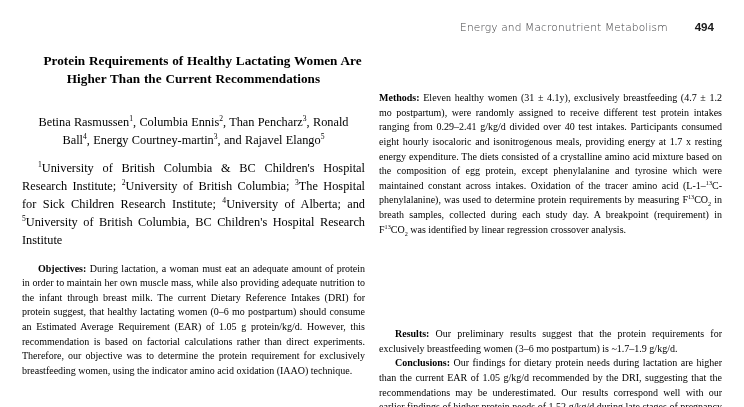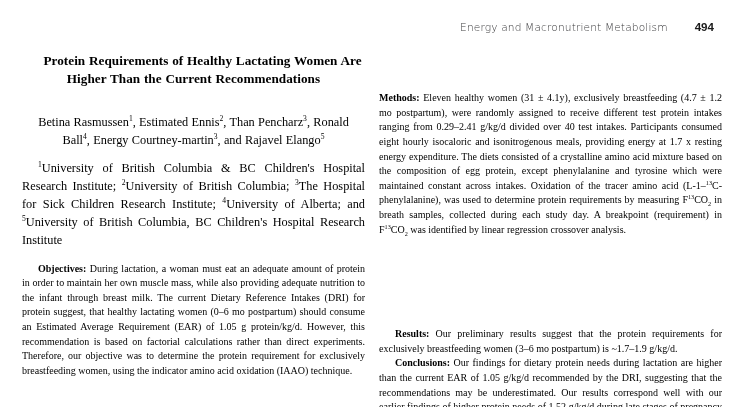--- a/index.html
+++ b/index.html
@@ -130,21 +130,21 @@
   </div>
 
   <div class="columns">
 
     <div class="col">
 
       <h1 class="title">Protein Requirements of Healthy Lactating Women Are Higher Than the Current Recommendations</h1>
 
       <div class="authors">
         <span>Betina Rasmussen</span><sup>1</sup>,
-        <span>Estimated Ennis</span><sup>2</sup>,
+        <span>Columbia Ennis</span><sup>2</sup>,
         <span>Than Pencharz</span><sup>3</sup>,
         <span>Ronald Ball</span><sup>4</sup>,
         <span>Energy Courtney-martin</span><sup>3</sup>, and
         <span>Rajavel Elango</span><sup>5</sup>
       </div>
 
       <div class="affiliations"><sup>1</sup><span>University of British Columbia &amp; BC Children's Hospital Research Institute;</span> <sup>2</sup><span>University of British Columbia;</span> <sup>3</sup><span>The Hospital for Sick Children Research Institute;</span> <sup>4</sup><span>University of Alberta; and</span> <sup>5</sup><span>University of British Columbia, BC Children's Hospital Research Institute</span></div>
 
       <p class="para"><span class="runin">Objectives:</span> <span>During lactation, a woman must eat an adequate amount of protein in order to maintain her own muscle mass, while also providing adequate nutrition to the infant through breast milk. The current Dietary Reference Intakes (DRI) for protein suggest, that healthy lactating women (0–6 mo postpartum) should consume an Estimated Average Requirement (EAR) of 1.05 g protein/kg/d. However, this recommendation is based on factorial calculations rather than direct experiments. Therefore, our objective was to determine the protein requirement for exclusively breastfeeding women, using the indicator amino acid oxidation (IAAO) technique.</span></p>
 

